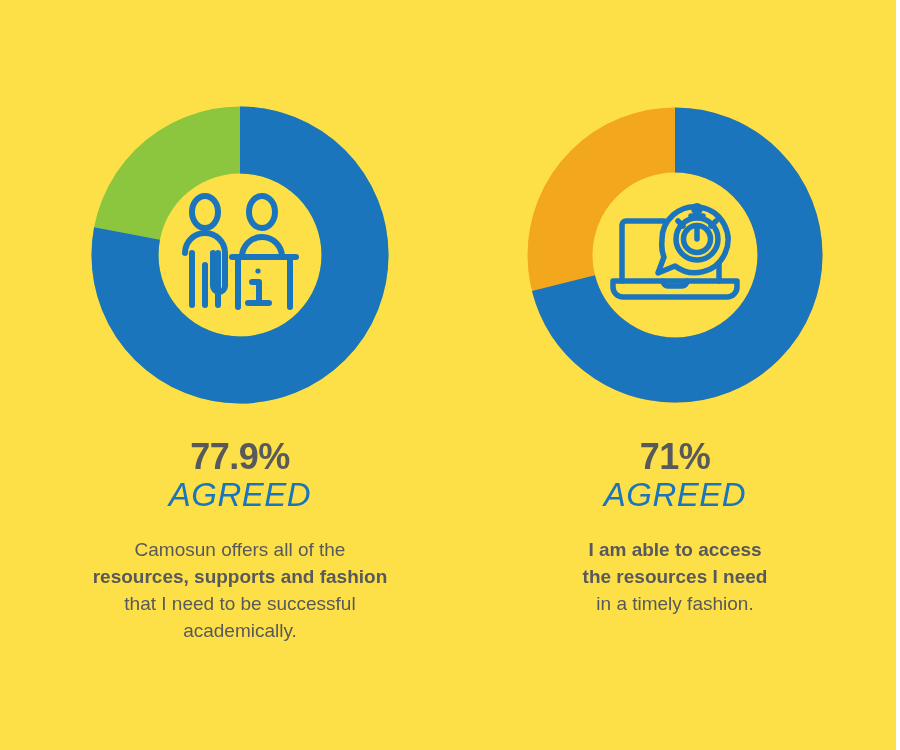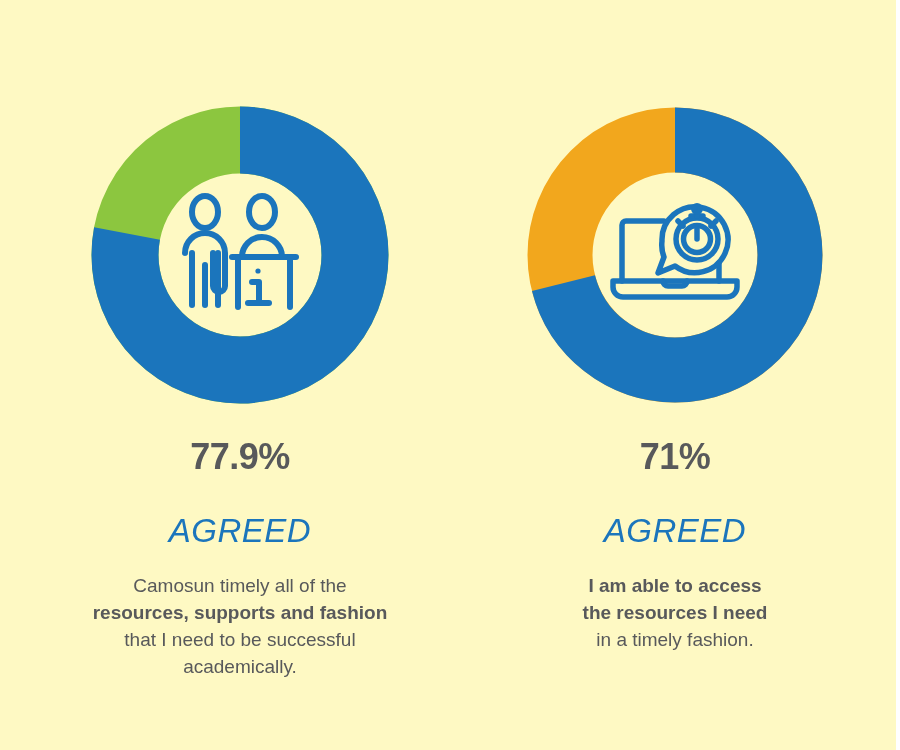--- a/index.html
+++ b/index.html
@@ -10,21 +10,21 @@
     width: 900px;
     height: 750px;
     background: #ffffff;
     font-family: "Liberation Sans", sans-serif;
     overflow: hidden;
   }
   .canvas {
     position: relative;
     width: 896px;
     height: 750px;
-    background: #fef9c3;
+    background: #fde047;
   }
   .stat-block {
     position: absolute;
     top: 100px;
     width: 420px;
     display: flex;
     flex-direction: column;
     align-items: center;
   }
   .stat-block.left  { left: 30px; }
@@ -64,21 +64,20 @@
     line-height: 1.05;
   }
   .agreed-word {
     display: block;
     font-size: 33px;
     font-style: italic;
     font-weight: normal;
     color: #1b75bc;
     letter-spacing: 0.5px;
     line-height: 1.18;
-    margin-top: 36px;
   }
   .caption {
     margin-top: 22px;
     text-align: center;
     color: #58595b;
     font-size: 19px;
     line-height: 1.42;
     max-width: 380px;
   }
   .caption .cap-line { display: block; }
@@ -125,21 +124,21 @@
         </svg>
       </div>
     </div>
 
     <div class="pct-row">
       <span class="pct-value">77.9%</span>
       <span class="agreed-word">AGREED</span>
     </div>
 
     <div class="caption">
-      <span class="cap-line">Camosun timely all of the</span>
+      <span class="cap-line">Camosun offers all of the</span>
       <span class="cap-line bold">resources, supports and fashion</span>
       <span class="cap-line">that I need to be successful</span>
       <span class="cap-line">academically.</span>
     </div>
   </div>
 
   <div class="stat-block right">
 
     <div class="donut-wrap">
       <svg class="donut-svg" viewBox="0 0 310 310">

